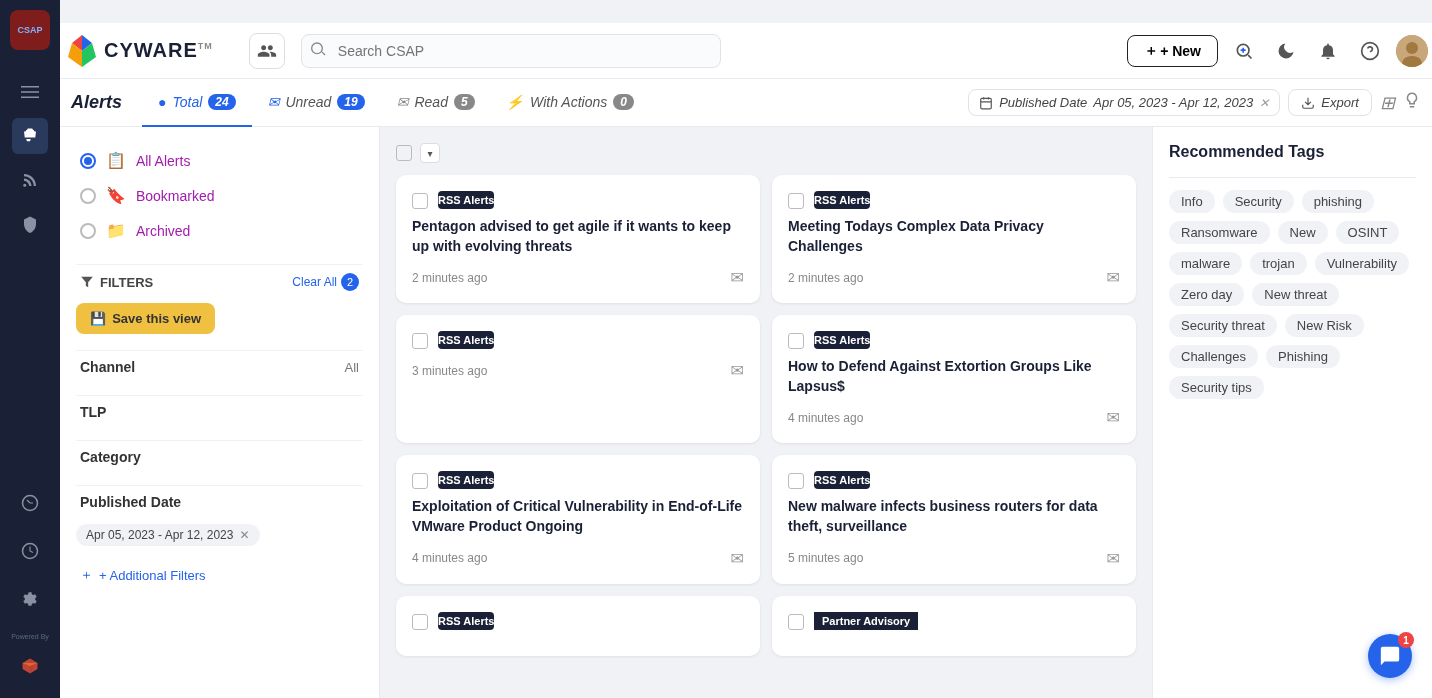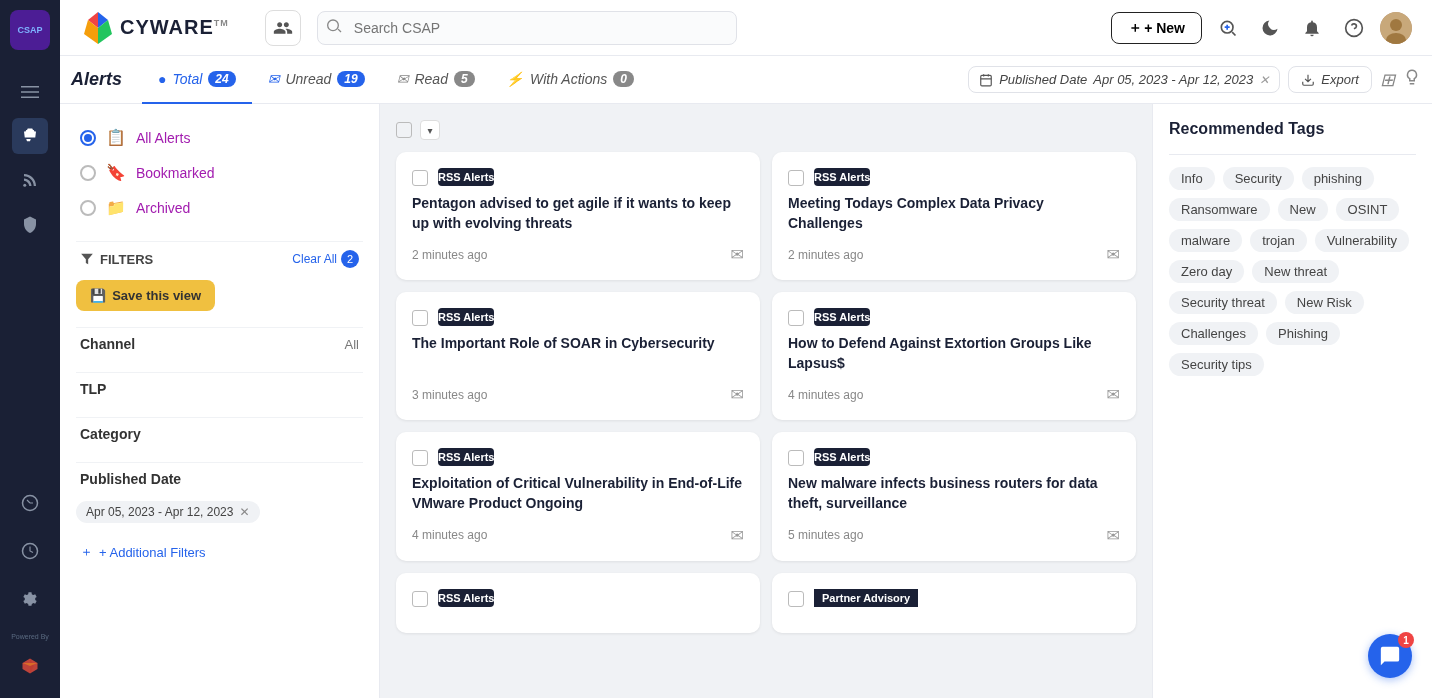--- a/index.html
+++ b/index.html
@@ -11,21 +11,21 @@
       background: #1a2035;
       display: flex;
       flex-direction: column;
       align-items: center;
       padding: 10px 0;
       flex-shrink: 0;
       height: 698px;
     }
     .nav-logo-area {
       width: 40px; height: 40px;
-      background: #4c1d95;
+      background: #7f1d1d;
       border-radius: 8px;
       display: flex; align-items: center; justify-content: center;
       margin-bottom: 20px;
     }
     .nav-logo-text { color: #7eb3ff; font-size: 9px; font-weight: bold; text-align: center; line-height: 1.2; }
     .nav-icon-btn {
       width: 36px; height: 36px;
       display: flex; align-items: center; justify-content: center;
       border-radius: 6px;
       cursor: pointer;
@@ -42,26 +42,27 @@
       flex: 1;
       display: flex;
       flex-direction: column;
       overflow: hidden;
     }
 
     
     .top-header {
       background: #fff;
       border-bottom: 1px solid #e8eaf0;
-      padding: 0 20px;
+      padding: 0 4px;
       height: 56px;
       display: flex;
       align-items: center;
       gap: 16px;
       flex-shrink: 0;
+      margin-top: 23px;
     }
     .logo-area { display: flex; align-items: center; gap: 8px; margin-right: 20px; }
     .logo-img { display: flex; align-items: center; gap: 4px; }
     .logo-text { font-size: 20px; font-weight: bold; color: #1a2035; letter-spacing: 1px; }
     .logo-tm { font-size: 9px; vertical-align: super; color: #888; }
     .team-icon-btn {
       width: 36px; height: 36px;
       border: 1px solid #ddd;
       border-radius: 8px;
       display: flex; align-items: center; justify-content: center;
@@ -670,21 +671,20 @@
             <span class="card-time">2 minutes ago</span>
             <span class="card-mail-icon">✉</span>
           </div>
         </div>
 
         <div class="alert-card">
           <div class="card-top">
             <div class="card-checkbox"></div>
             <span class="rss-badge">RSS Alerts</span>
           </div>
-          <div class="card-title">The Important Role of SOAR in Cybersecurity</div>
           <div class="card-footer">
             <span class="card-time">3 minutes ago</span>
             <span class="card-mail-icon">✉</span>
           </div>
         </div>
 
         <div class="alert-card">
           <div class="card-top">
             <div class="card-checkbox"></div>
             <span class="rss-badge">RSS Alerts</span>

